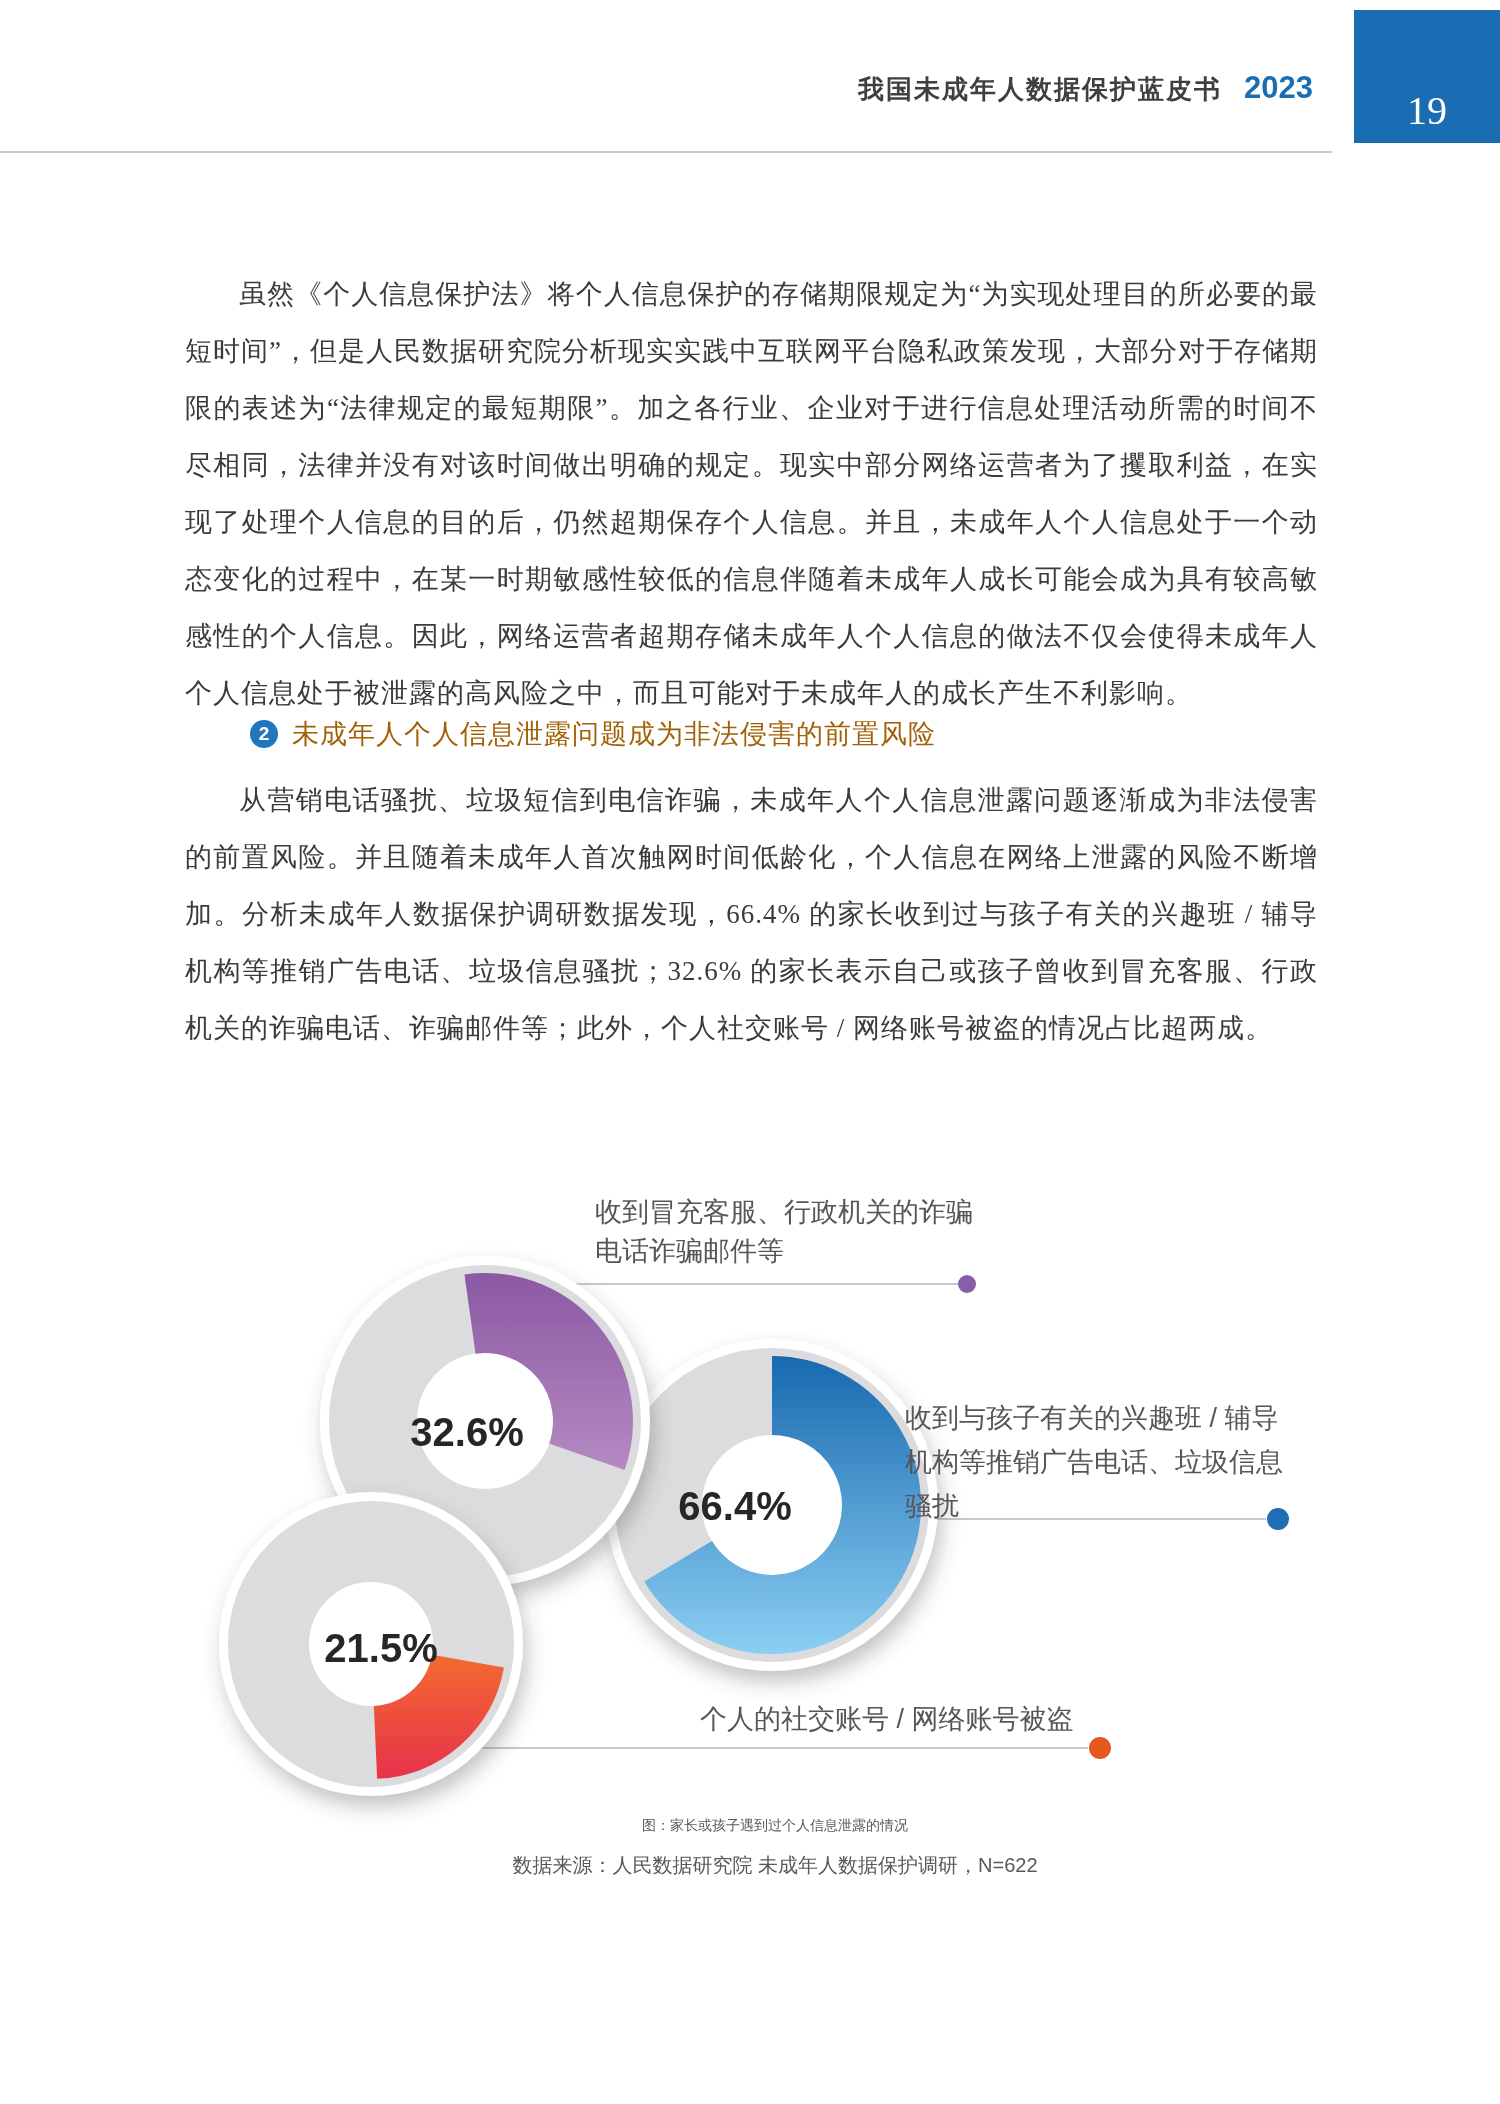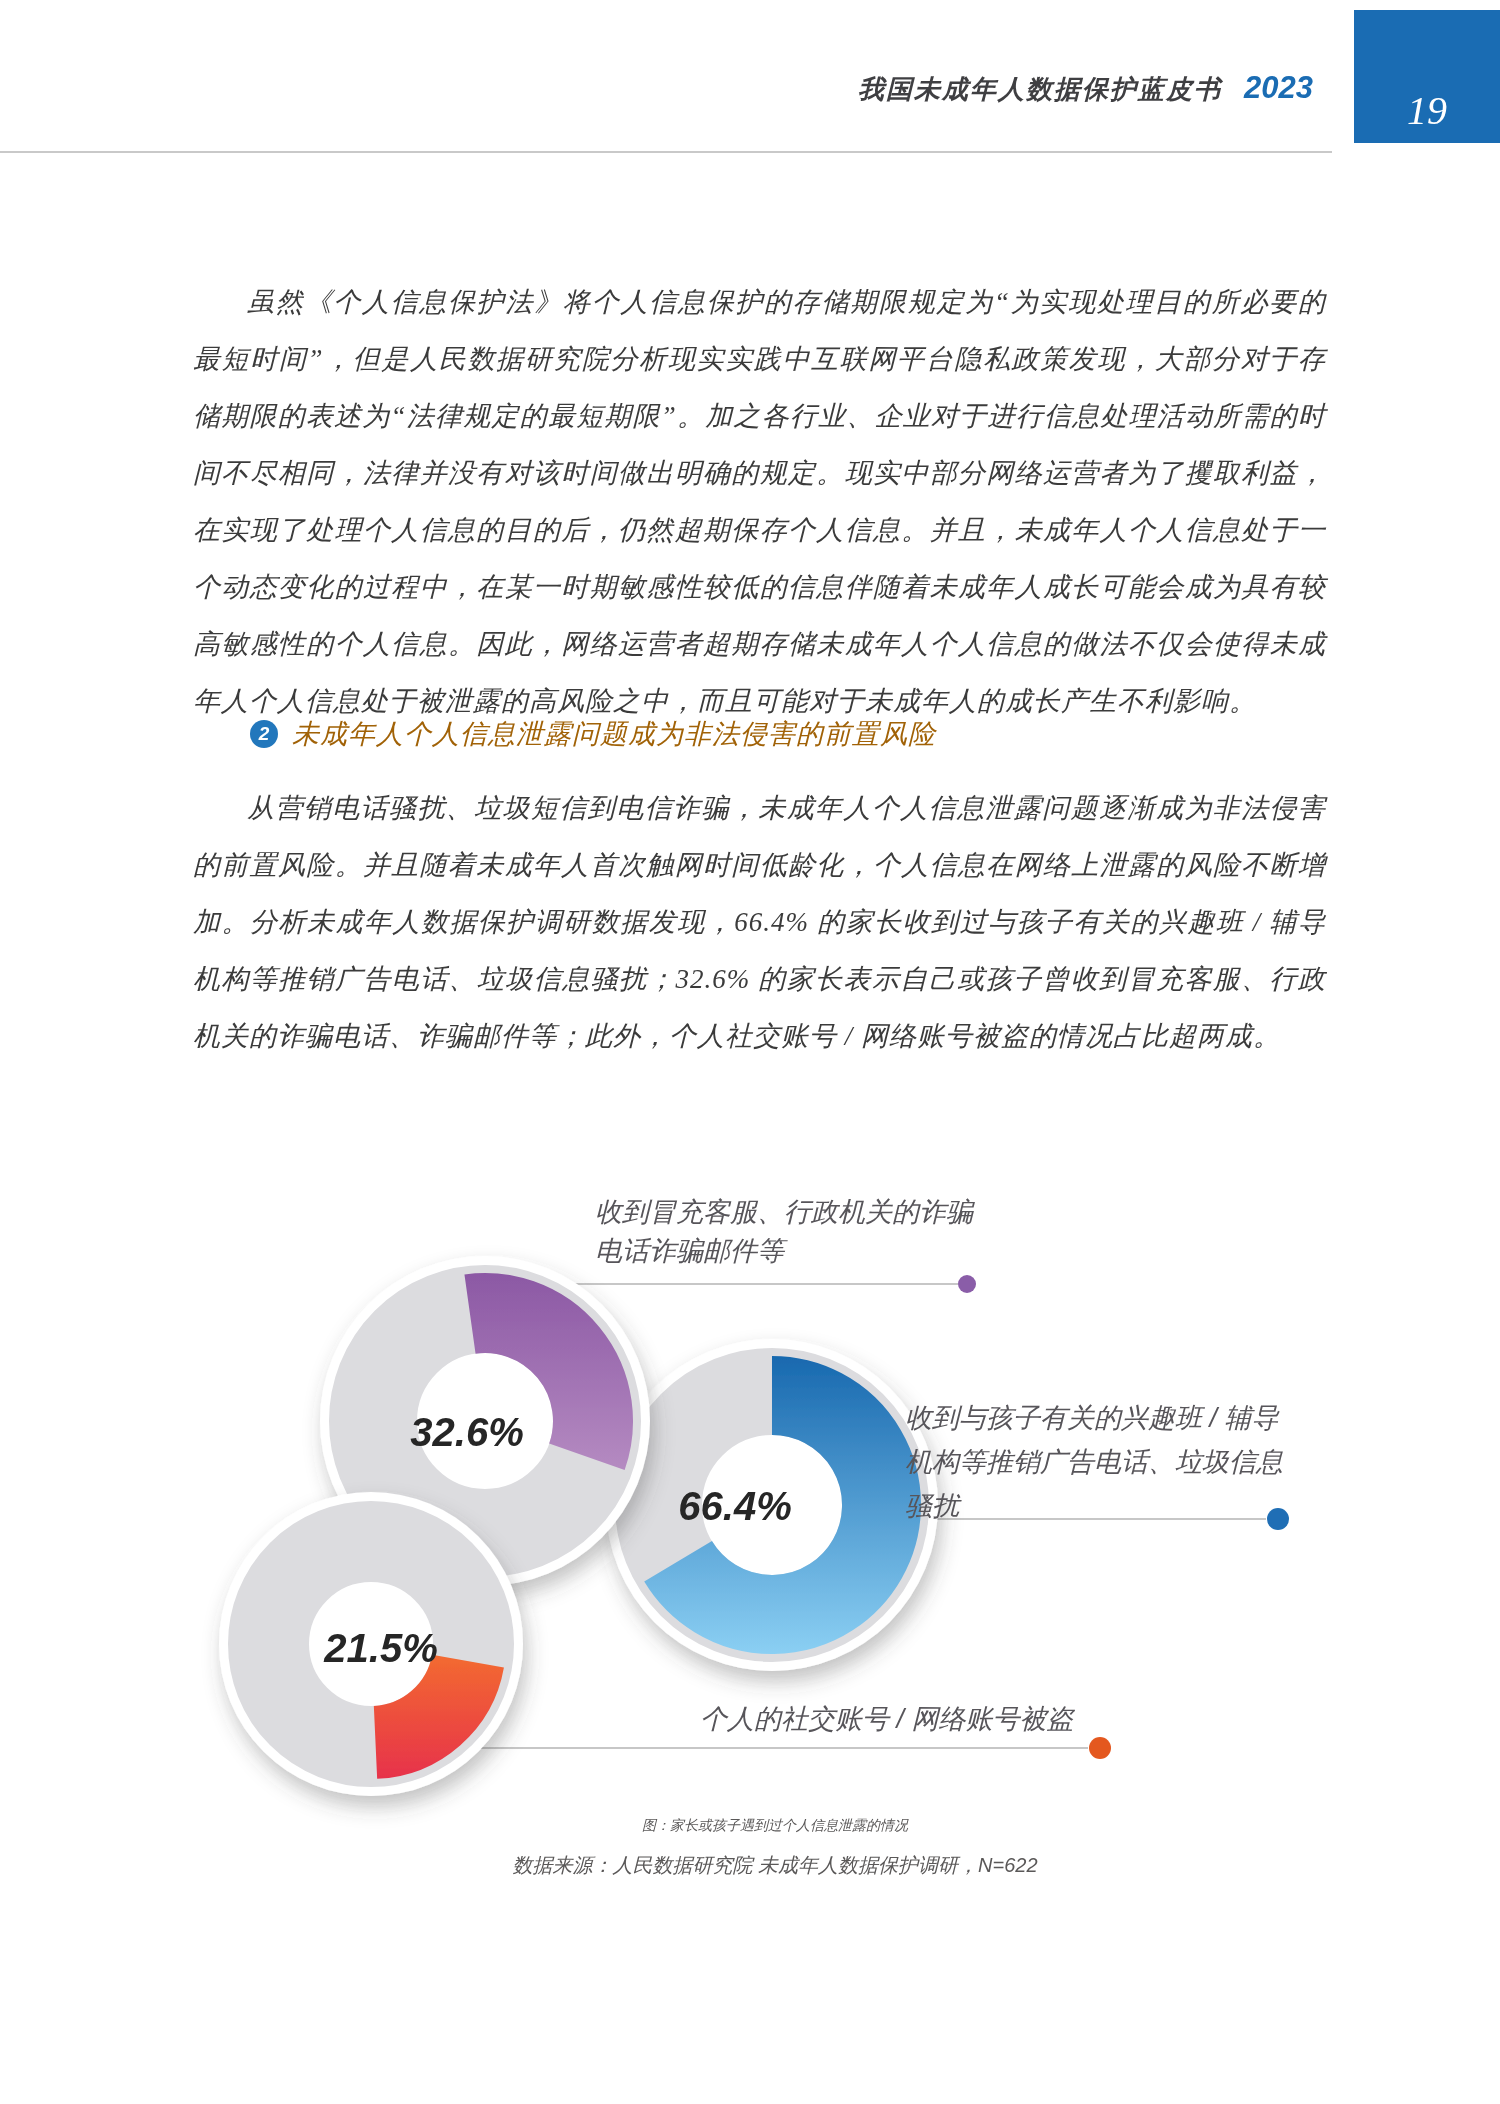--- a/index.html
+++ b/index.html
@@ -1,31 +1,31 @@
 <!DOCTYPE html>
 <html><head>
 <meta charset="utf-8">
 <style>
   html,body{margin:0;padding:0;background:#ffffff;}
   .page{position:relative;width:1500px;height:2104px;background:#ffffff;overflow:hidden;
-        font-family:"Liberation Sans",sans-serif;font-style:italic;}
+        font-family:"Liberation Sans",sans-serif;}
 
   
   .header-titles{position:absolute;top:70px;right:187px;white-space:nowrap;}
   .book-title{font-size:26px;font-weight:bold;color:#3f3f42;letter-spacing:2px;
               font-family:"Liberation Sans",sans-serif;}
   .book-year{font-size:31px;font-weight:bold;color:#1a6cb3;margin-left:22px;
              font-family:"Liberation Sans",sans-serif;}
   .page-badge{position:absolute;top:10px;right:0;width:146px;height:133px;background:#1a6cb3;
               display:flex;align-items:center;justify-content:center;padding-top:36px;box-sizing:border-box;}
   .page-badge span{color:#ffffff;font-size:40px;font-family:"Liberation Serif",serif;margin-top:32px;}
   .header-rule{position:absolute;top:151px;left:0;width:1332px;height:2px;background:#c9c9c9;}
 
   
-  .para{position:absolute;left:185px;width:1133px;margin:8px;
+  .para{position:absolute;left:185px;width:1133px;margin:0;
         font-family:"Liberation Serif",serif;font-size:27px;line-height:57px;color:#3b3b3b;
         text-align:justify;text-indent:2em;letter-spacing:1px;}
   .p1{top:266px;}
   .p2{top:772px;}
   .bullet-row{position:absolute;left:250px;top:716px;display:flex;align-items:center;}
   .bullet-circle{width:28px;height:28px;border-radius:50%;background:#2277bc;color:#fff;
                  display:inline-flex;align-items:center;justify-content:center;
                  font-size:19px;font-weight:bold;margin-right:14px;flex:0 0 auto;
                  font-family:"Liberation Sans",sans-serif;}
   .bullet-text{font-family:"Liberation Serif",serif;font-size:27px;color:#a16207;letter-spacing:1px;}

